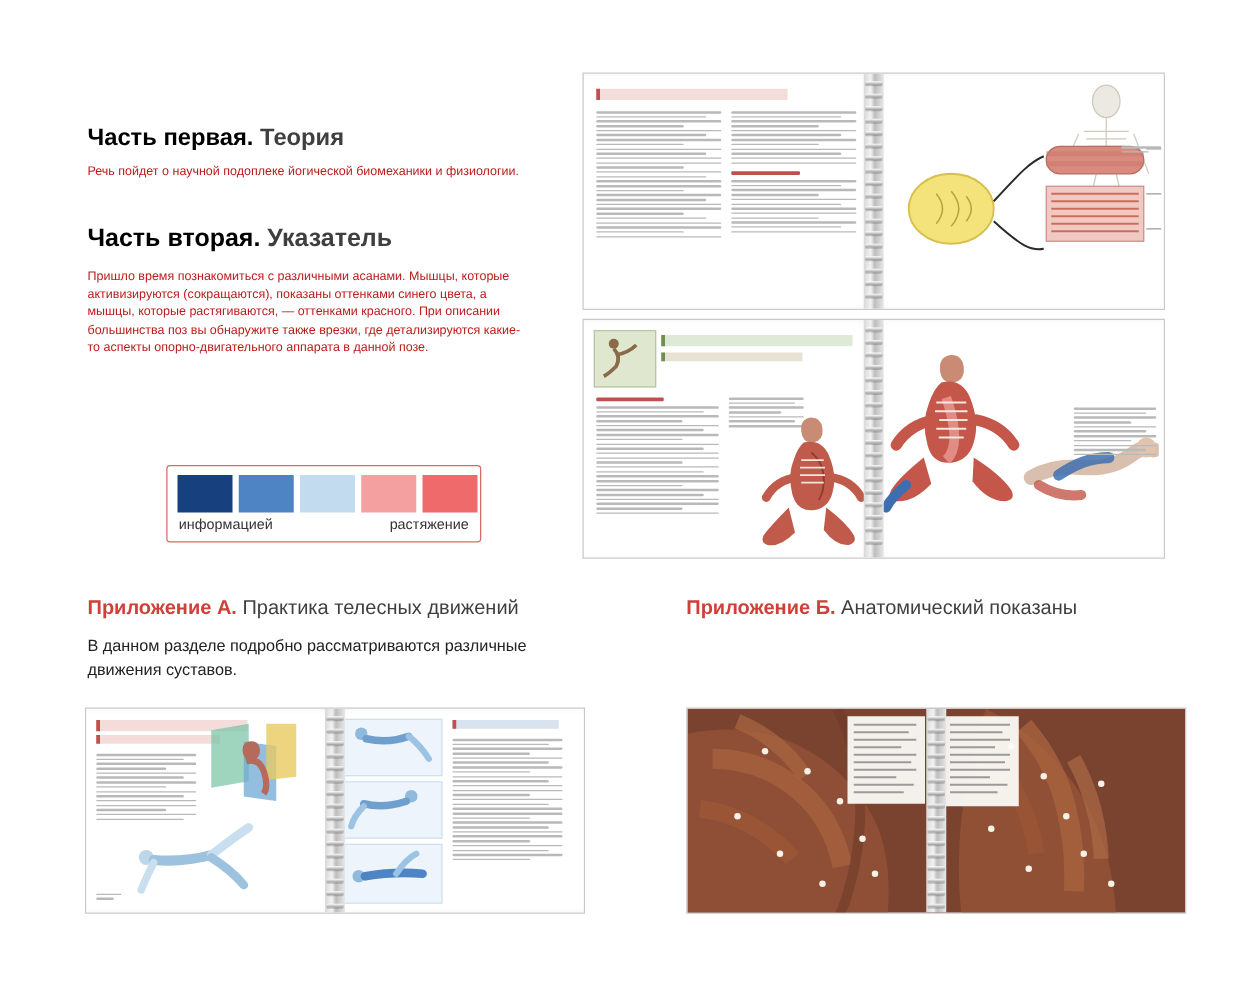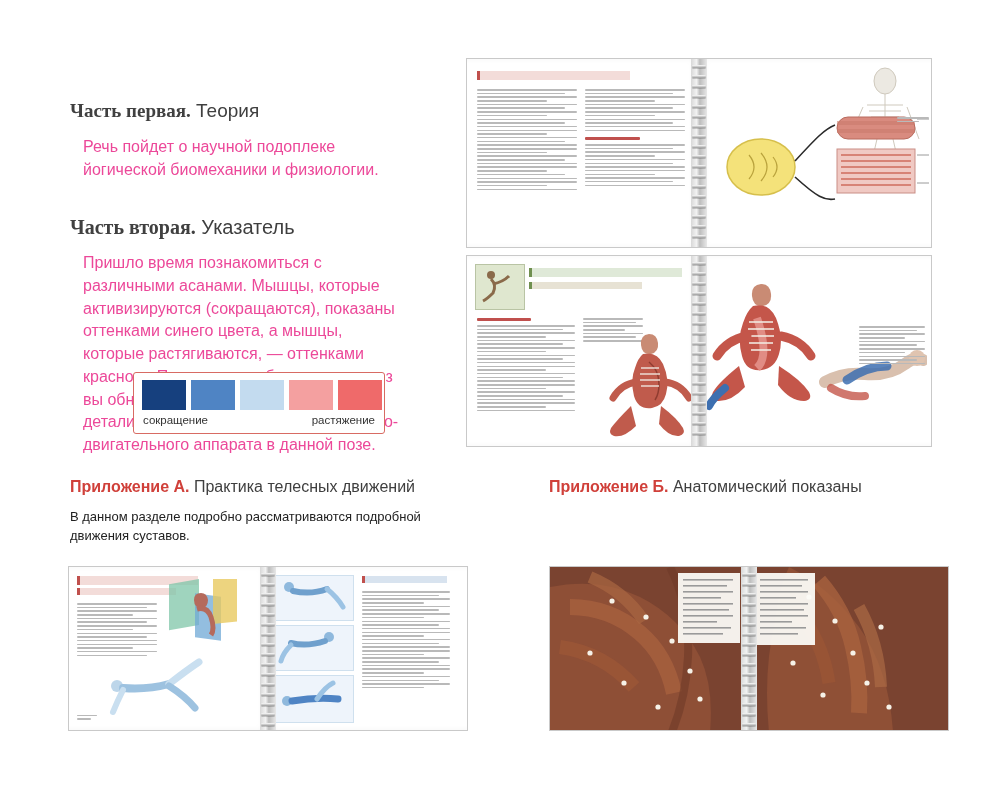--- a/index.html
+++ b/index.html
@@ -30,33 +30,32 @@
   }
 
   .heading {
     font-size: 19px;
     line-height: 1.2;
     margin: 0 0 8px 0;
     font-weight: normal;
   }
   .heading .strong {
     font-weight: bold;
-    color: #404040;
-    font-family: Liberation Serif, serif;
+    color: #000000;
   }
   .heading .rest {
     color: #3f3f3f;
-    font-weight: normal;
+    font-weight: bold;
   }
 
   .body-text {
-    font-size: 16px;
+    font-size: 10px;
     line-height: 1.42;
-    color: #ec4899;
-    margin: 13px;
+    color: #b91c1c;
+    margin: 0;
   }
 
   .block-2 {
     margin-top: 34px;
   }
   .block-2 .heading {
     font-size: 20px;
     margin-bottom: 12px;
   }
 
@@ -249,30 +248,30 @@
 
   <div class="legend">
     <div class="swatches">
       <div class="swatch" style="background:#16407e"></div>
       <div class="swatch" style="background:#4f84c4"></div>
       <div class="swatch" style="background:#c3dbef"></div>
       <div class="swatch" style="background:#f4a0a0"></div>
       <div class="swatch" style="background:#ef6a6a"></div>
     </div>
     <div class="legend-labels">
-      <span>сокращение</span>
+      <span>информацией</span>
       <span>растяжение</span>
     </div>
   </div>
 
   <div class="appendix-a">
     <p class="app-heading">
       <span class="strong">Приложение А.</span><span class="rest"> Практика телесных движений</span>
     </p>
-    <p class="app-text">В данном разделе подробно рассматриваются подробной движения суставов.</p>
+    <p class="app-text">В данном разделе подробно рассматриваются различные движения суставов.</p>
   </div>
 
   <div class="appendix-b">
     <p class="app-heading">
       <span class="strong">Приложение Б.</span><span class="rest"> Анатомический показаны</span>
     </p>
   </div>
 
   <div class="figure fig-1">
     <div class="spread">

